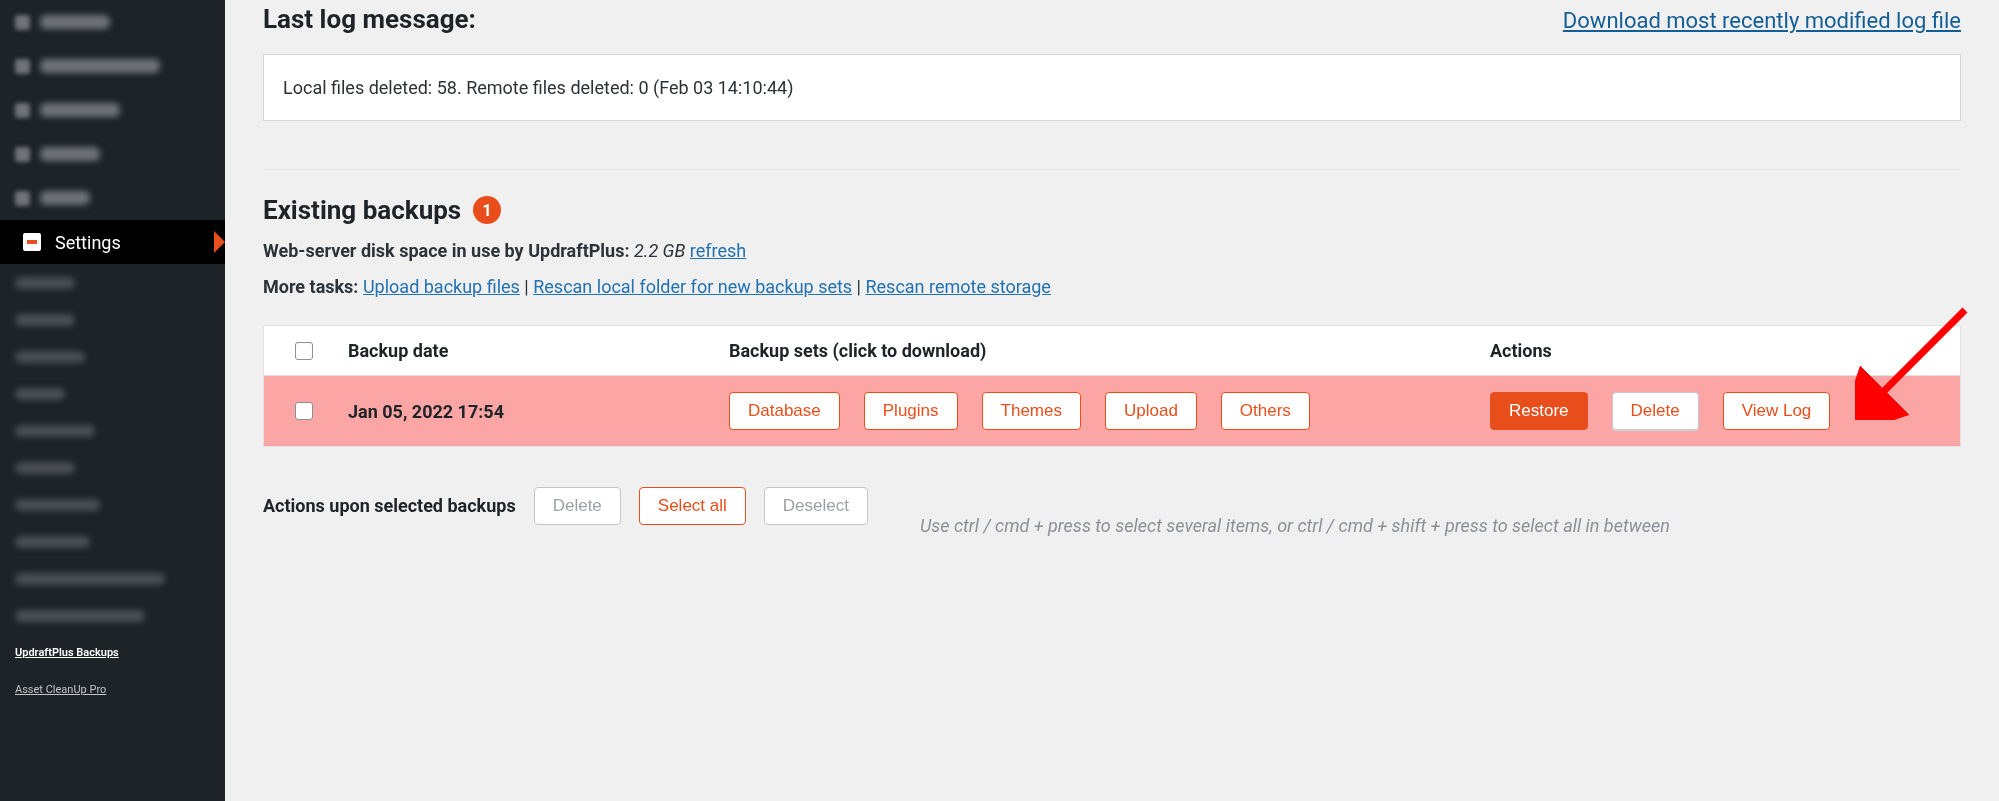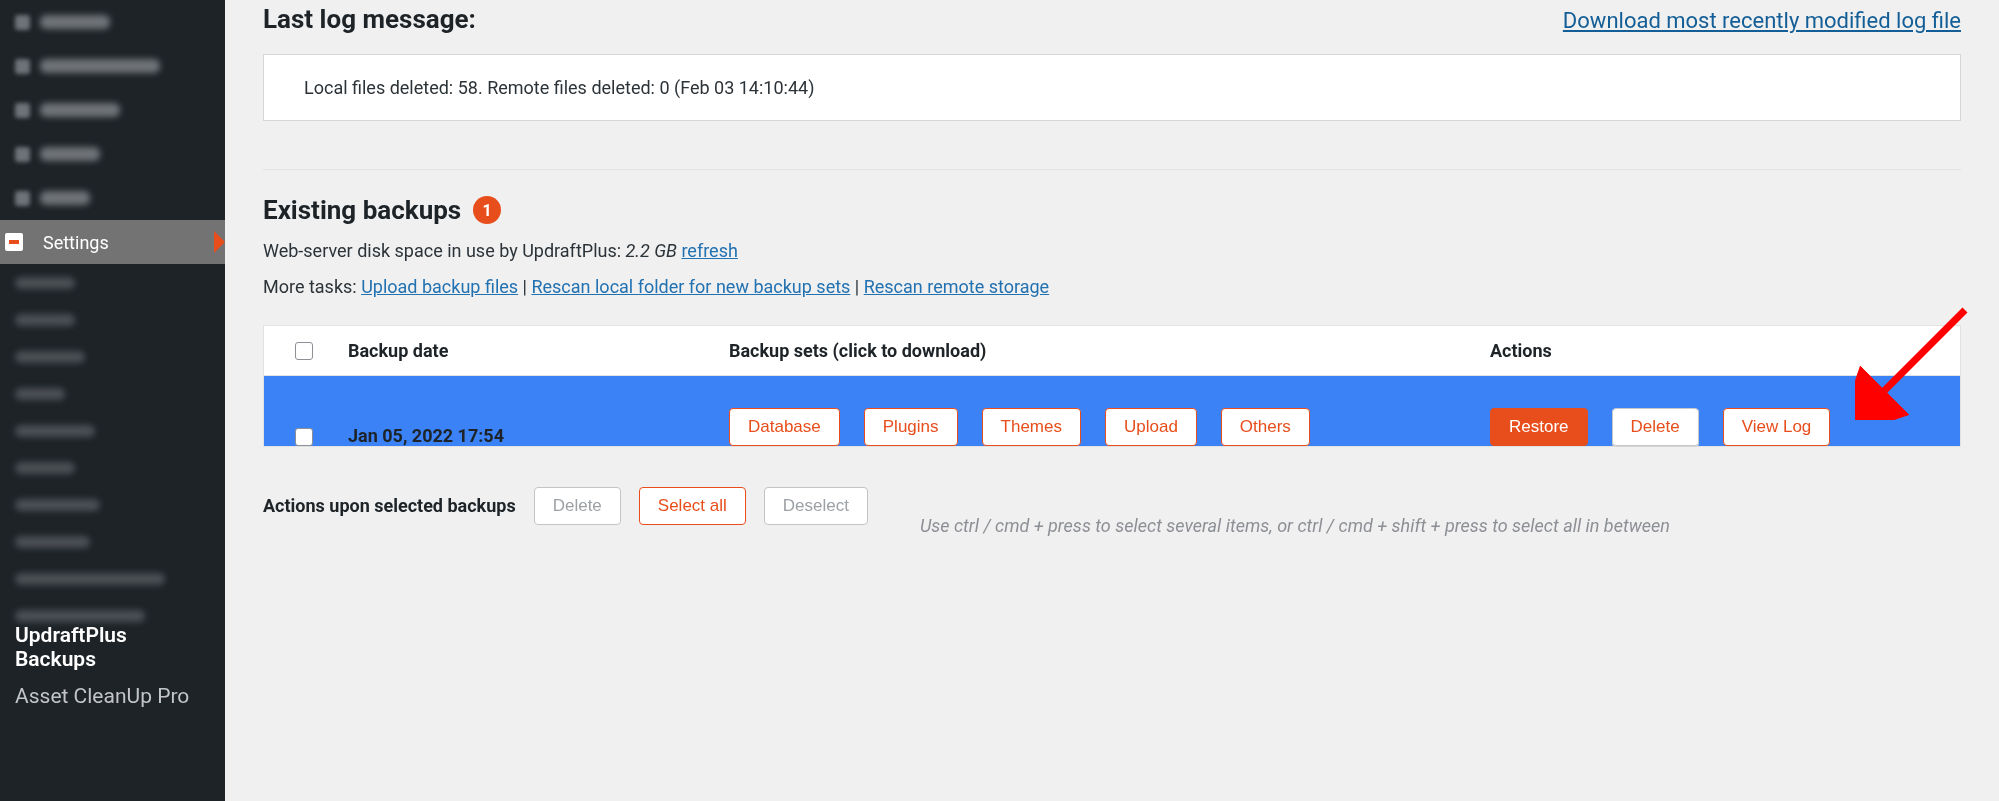--- a/index.html
+++ b/index.html
@@ -24,30 +24,30 @@
   .blurred-item {
     height: 44px;
     display: flex;
     align-items: center;
     padding: 0 15px;
     gap: 10px;
   }
   .blurred-icon { width: 15px; height: 15px; border-radius: 3px; background: #6f7378; filter: blur(2px); }
   .blurred-text { height: 14px; background: #6f7378; border-radius: 6px; filter: blur(3px); }
   .sidebar-active {
-    background: #737373;
+    background: #000000;
     color: #fff;
     height: 44px;
     display: flex;
     align-items: center;
-    padding: 0 5px;
+    padding: 0 23px;
     font-size: 18px;
     font-weight: 400;
     position: relative;
-    gap: 20px;
+    gap: 14px;
   }
   .sidebar-active::after {
     content: "";
     position: absolute;
     right: -11px;
     top: 50%;
     transform: translateY(-50%);
     border: 11px solid transparent;
     border-left-color: #e84e1b;
     width: 0; height: 0;
@@ -55,25 +55,26 @@
   .sidebar-sub {
     height: 37px;
     display: flex;
     align-items: center;
     padding-left: 15px;
   }
   .blurred-sub { height: 12px; background: #4a4f54; border-radius: 6px; filter: blur(3px); }
   .sidebar-plain {
     height: 37px;
     display: flex;
-    align-items: flex-end;
+    align-items: center;
     padding: 0 15px;
     color: #c3c4c7;
-    font-size: 21px;
+    font-size: 11px;
     cursor: pointer;
+    text-decoration: underline;
   }
   .sidebar-plain.bold { color: #fff; font-weight: 600; }
 
   .main {
     flex: 1;
     padding: 0 38px;
     overflow: hidden;
   }
 
   .log-head {
@@ -82,53 +83,53 @@
     align-items: baseline;
     margin-top: 4px;
   }
   .h2 { font-size: 26px; font-weight: 700; color: #1d2327; }
   .link-blue { color: #135e96; text-decoration: underline; font-size: 22px; }
 
   .log-box {
     margin-top: 20px;
     border: 1px solid #d6d6d6;
     background: #fff;
-    padding: 22px 40px;
+    padding: 22px 19px;
     font-size: 18px;
     color: #2c3338;
   }
 
   .divider { border-top: 1px solid #e2e2e2; margin-top: 48px; }
 
   .eb-row { display: flex; align-items: center; gap: 12px; margin-top: 25px; }
   .count-badge {
     background: #e84e1b;
     color: #fff;
     border-radius: 14px;
     min-width: 28px;
     height: 28px;
     display: inline-flex;
     align-items: center;
     justify-content: center;
     font-size: 16px;
     font-weight: 700;
   }
   .meta-line { font-size: 18px; color: #2c3338; margin-top: 15px; }
-  .meta-line b { font-weight: 400; margin-top: 44px; }
+  .meta-line b { font-weight: 700; margin-top: 44px; }
   .meta-line .sep { color: #2c3338; }
   .link-u { color: #2271b1; text-decoration: underline; }
 
   .table {
     margin-top: 28px;
     border: 1px solid #e2e2e2;
     background: #fff;
   }
   .thead, .trow { display: flex; align-items: center; }
   .thead { height: 50px; border-bottom: 1px solid #e2e2e2; }
-  .trow { height: 70px; background: #3b82f6; align-items: flex-end; }
+  .trow { height: 70px; background: #fca5a5; }
   .col-check { width: 80px; display:flex; justify-content:center; }
   .col-date  { width: 385px; padding-left: 4px; font-size: 18px; }
   .col-data  { flex: 1; }
   .col-actions { width: 470px; }
   .thead .th { font-weight: 700; font-size: 18px; color: #1d2327; }
   .trow .col-date { font-weight: 700; }
 
   input[type=checkbox] {
     width: 18px; height: 18px; border: 1px solid #8c8f94; border-radius: 3px; appearance: none; background:#fff; cursor:pointer;
   }

